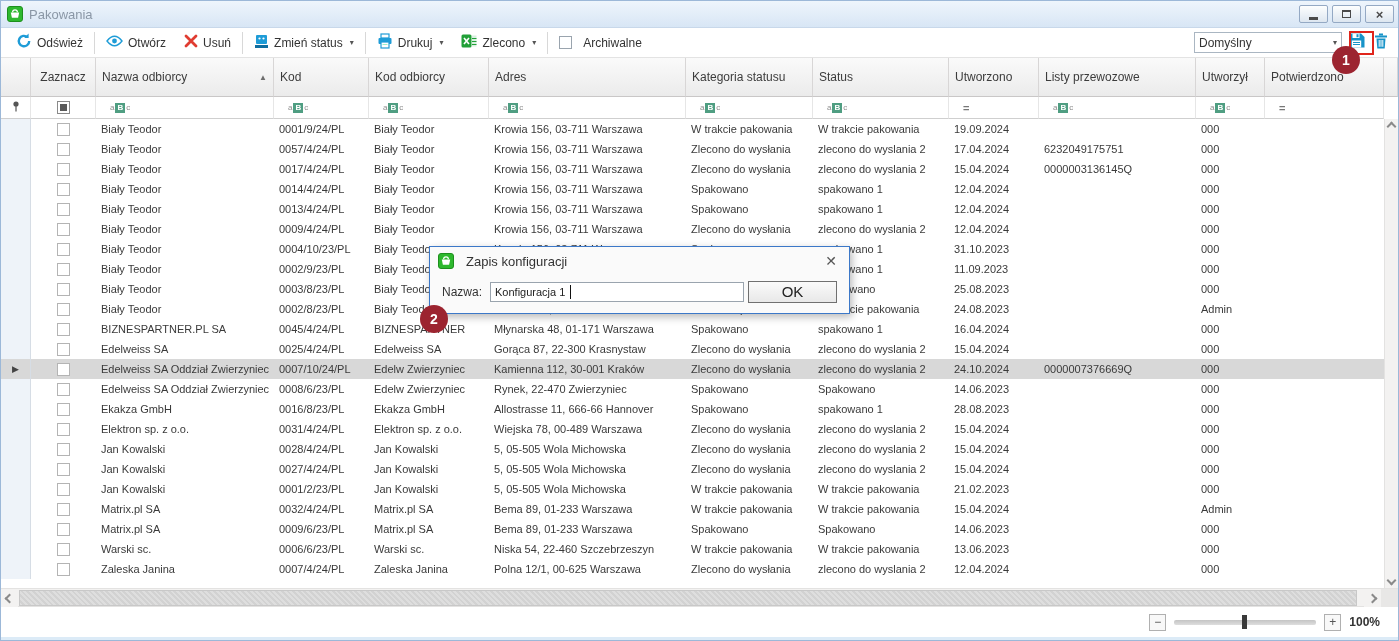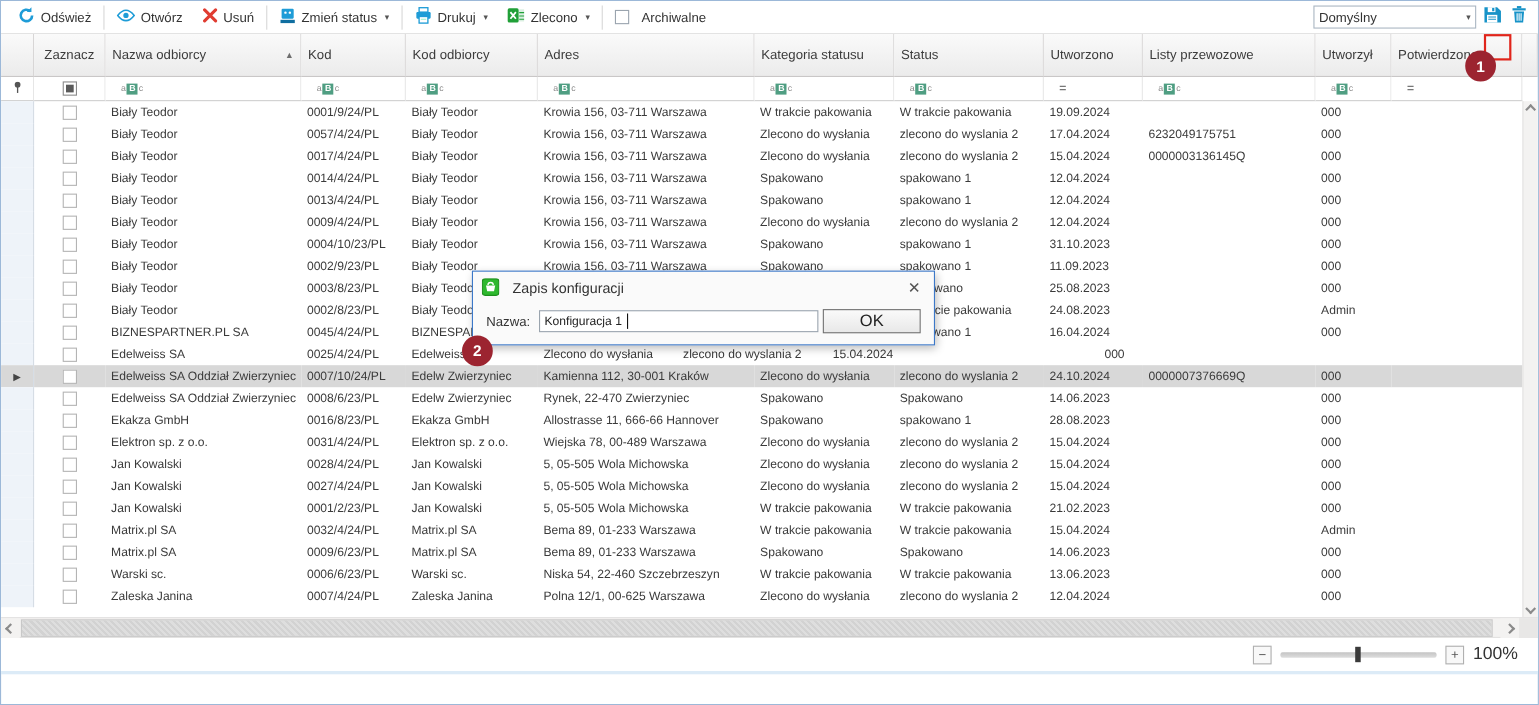--- a/index.html
+++ b/index.html
@@ -61,21 +61,21 @@
   .hs-thumb { position:absolute; left:18px; top:1px; height:16px; width:1338px;
      background:repeating-linear-gradient(45deg,#dedede 0 2px,#d2d2d2 2px 4px); border:1px solid #c8c8c8; }
   .hs-corner { position:absolute; right:0; top:0; width:17px; height:18px; background:#e8e7e6; }
 
   
   .statusbar { height:30px; background:#fff; display:flex; align-items:center; justify-content:flex-end; padding-right:18px; }
   .zoomer { display:flex; align-items:center; gap:8px; }
   .zbtn { width:17px; height:17px; border:1px solid #b0b0b0; background:#f8f8f8; color:#555; font-size:12px; line-height:14px; text-align:center; }
   .ztrack { position:relative; width:142px; height:5px; background:linear-gradient(#c4c4c4,#dedede); border-radius:2px; }
   .zhandle { position:absolute; left:68px; top:-5px; width:5px; height:14px; background:#3a3a3a; }
-  .zlabel { font-size:16px; color:#333; }
+  .zlabel { font-size:12px; color:#333;font-weight:bold; }
   .win-bottom { height:3px; background:#dcebf7; }
 
   
   .dialog { position:absolute; left:428px; top:245px; width:421px; height:68px; background:#fafafa; border:1px solid #3c78c8; box-shadow:2px 3px 8px rgba(0,0,0,.28); z-index:50; }
   .dlg-title { height:28px; display:flex; align-items:center; padding:0 8px;justify-content:center; }
   .dlg-title .t { font-size:13px; color:#333; margin-left:6px; flex:1; }
   .dlg-close { font-size:14px; color:#555; padding:0 4px; }
   .dlg-body { display:flex; align-items:center; padding:0 12px; margin-top:6px; }
   .dlg-label { font-size:12px; color:#333; margin-right:8px; }
   .dlg-inputwrap { position:relative; }
@@ -87,20 +87,41 @@
   .badge { position:absolute; width:28px; height:28px; border-radius:50%; background:#9c2430; color:#fff; font-size:14px; font-weight:bold; display:flex; align-items:center; justify-content:center; z-index:60; }
   .badge1 { left:1331px; top:45px; }
   .badge2 { left:419px; top:304px; }
   .hl-rect { position:absolute; left:1348px; top:30px; width:25px; height:24px; border:2px solid #e0251b; z-index:55; }
 </style>
 </head>
 <body>
 
 <div class="window">
 
+  <div class="titlebar">
+    <span class="app-icon">
+      <svg width="16" height="16" viewBox="0 0 16 16">
+          <rect x="0.5" y="0.5" width="15" height="15" rx="2.5" fill="#2eb82e" stroke="#1d8f1d"></rect>
+          <path d="M5.6 6.2 a2.4 2.4 0 0 1 4.8 0" fill="none" stroke="#fff" stroke-width="1.2"></path>
+          <path d="M3.8 6.5 h8.4 l-1.1 5.2 h-6.2 z" fill="#fff"></path>
+        </svg>
+    </span>
+    <span class="title">Pakowania</span>
+    <div class="win-controls">
+      <div class="win-btn">
+          <span class="glyph-min"></span>
+        </div>
+      <div class="win-btn">
+          <span class="glyph-max"></span>
+        </div>
+      <div class="win-btn">
+          <span class="glyph-close">×</span>
+        </div>
+    </div>
+  </div>
 
   <div class="toolbar">
     <div class="tb-btn">
       <span><svg width="16" height="16" viewBox="0 0 16 16">
             <path d="M13.2 8a5.2 5.2 0 1 1-1.7-3.8" fill="none" stroke="#1e9cd7" stroke-width="2.4"></path>
             <path d="M12.6 0.6 v4.4 h-4.4 z" fill="#1e9cd7"></path>
           </svg></span>
       <span>Odśwież</span>
     </div>
     <div class="tb-sep"></div>
@@ -475,20 +496,21 @@
           <div class="cell" style="width: 119px;"></div>
         </div>
         <div class="row">
           <div class="ind" style="width: 30px;"></div>
           <div class="cell chk" style="width: 65px;">
             <div class="rchk"></div>
           </div>
           <div class="cell" style="width: 178px;">Edelweiss SA</div>
           <div class="cell" style="width: 95px;">0025/4/24/PL</div>
           <div class="cell" style="width: 120px;">Edelweiss SA</div>
+          <div class="cell" style="width: 197px;">Gorąca 87, 22-300 Krasnystaw</div>
           <div class="cell" style="width: 127px;">Zlecono do wysłania</div>
           <div class="cell" style="width: 136px;">zlecono do wyslania 2</div>
           <div class="cell" style="width: 90px;">15.04.2024</div>
           <div class="cell" style="width: 157px;"></div>
           <div class="cell" style="width: 69px;">000</div>
           <div class="cell" style="width: 119px;"></div>
         </div>
         <div class="row selected">
           <div class="ind" style="width: 30px;">
             <span>▶</span>

